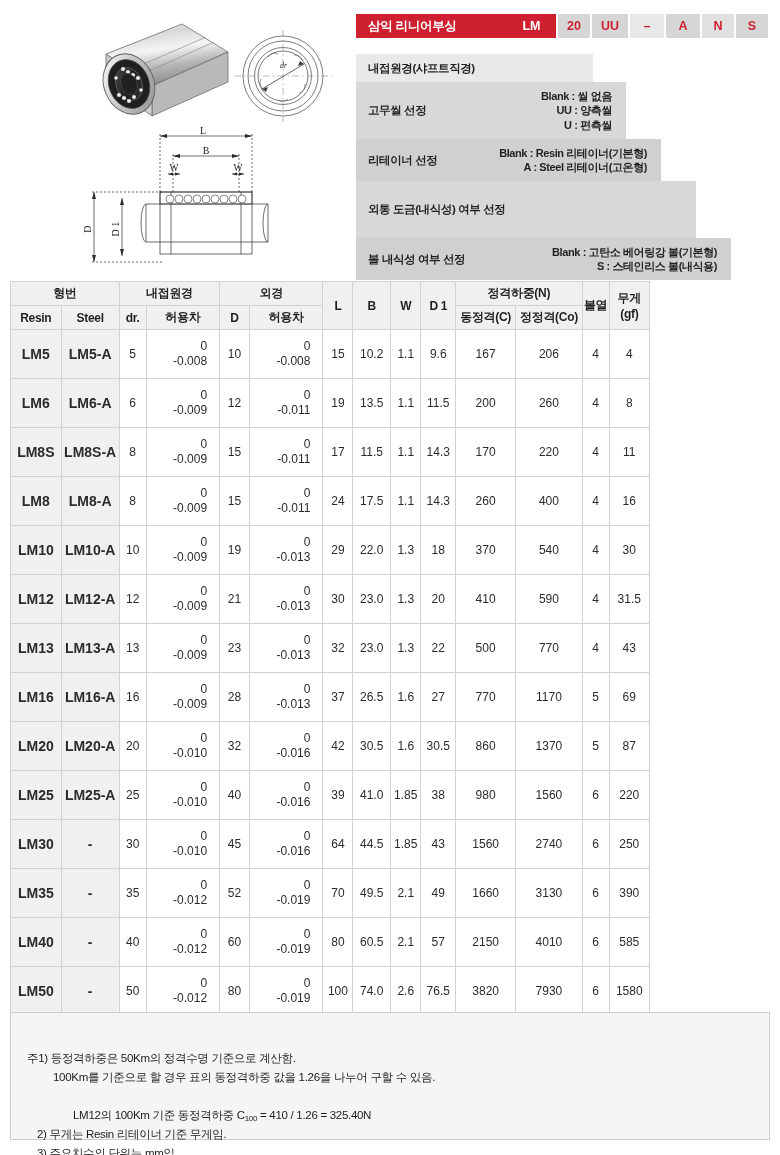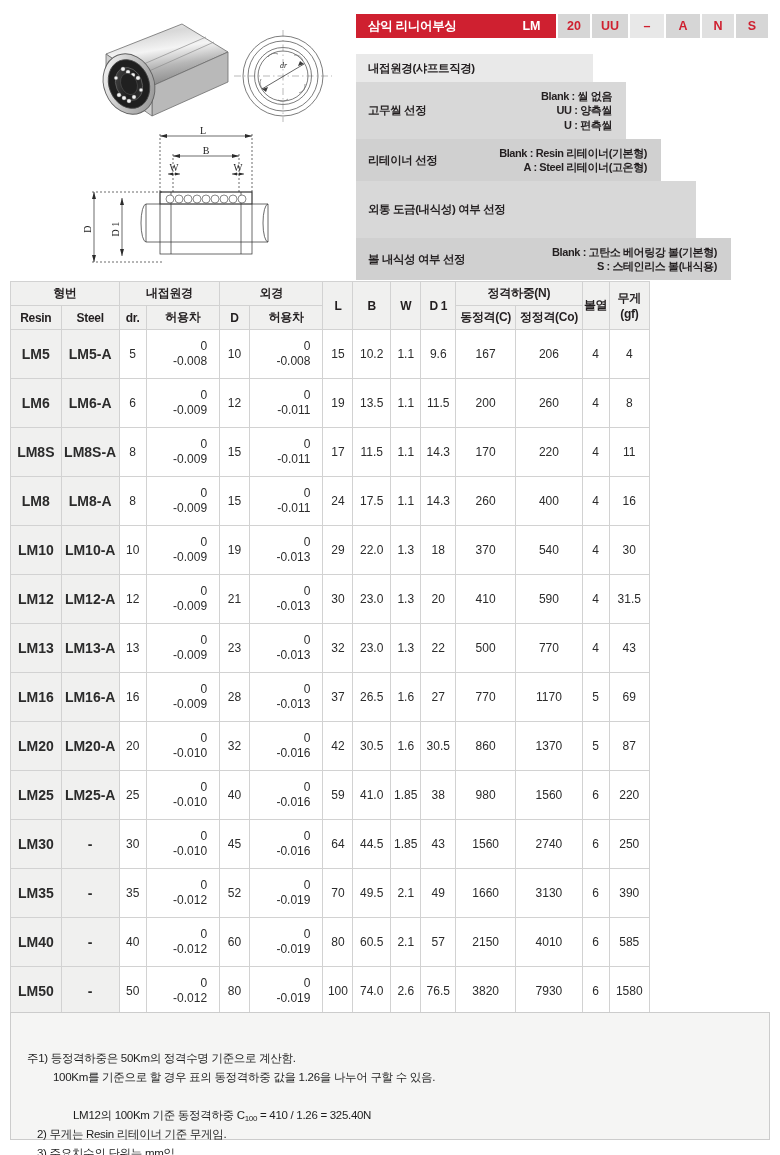--- a/index.html
+++ b/index.html
@@ -635,21 +635,21 @@
             <td class="c-dr">25</td>
             <td class="tol c-tol1">
               <span class="tol-hi">0</span>
               <span class="tol-lo">-0.010</span>
             </td>
             <td class="c-dd">40</td>
             <td class="tol c-tol2">
               <span class="tol-hi">0</span>
               <span class="tol-lo">-0.016</span>
             </td>
-            <td class="c-l">59</td>
+            <td class="c-l">39</td>
             <td class="c-b">41.0</td>
             <td class="c-w">1.85</td>
             <td class="c-d1">38</td>
             <td class="c-dyn">980</td>
             <td class="c-sta">1560</td>
             <td class="c-rows">6</td>
             <td class="c-wt">220</td>
           </tr>
           <tr>
             <td class="name c-resin">LM30</td>

